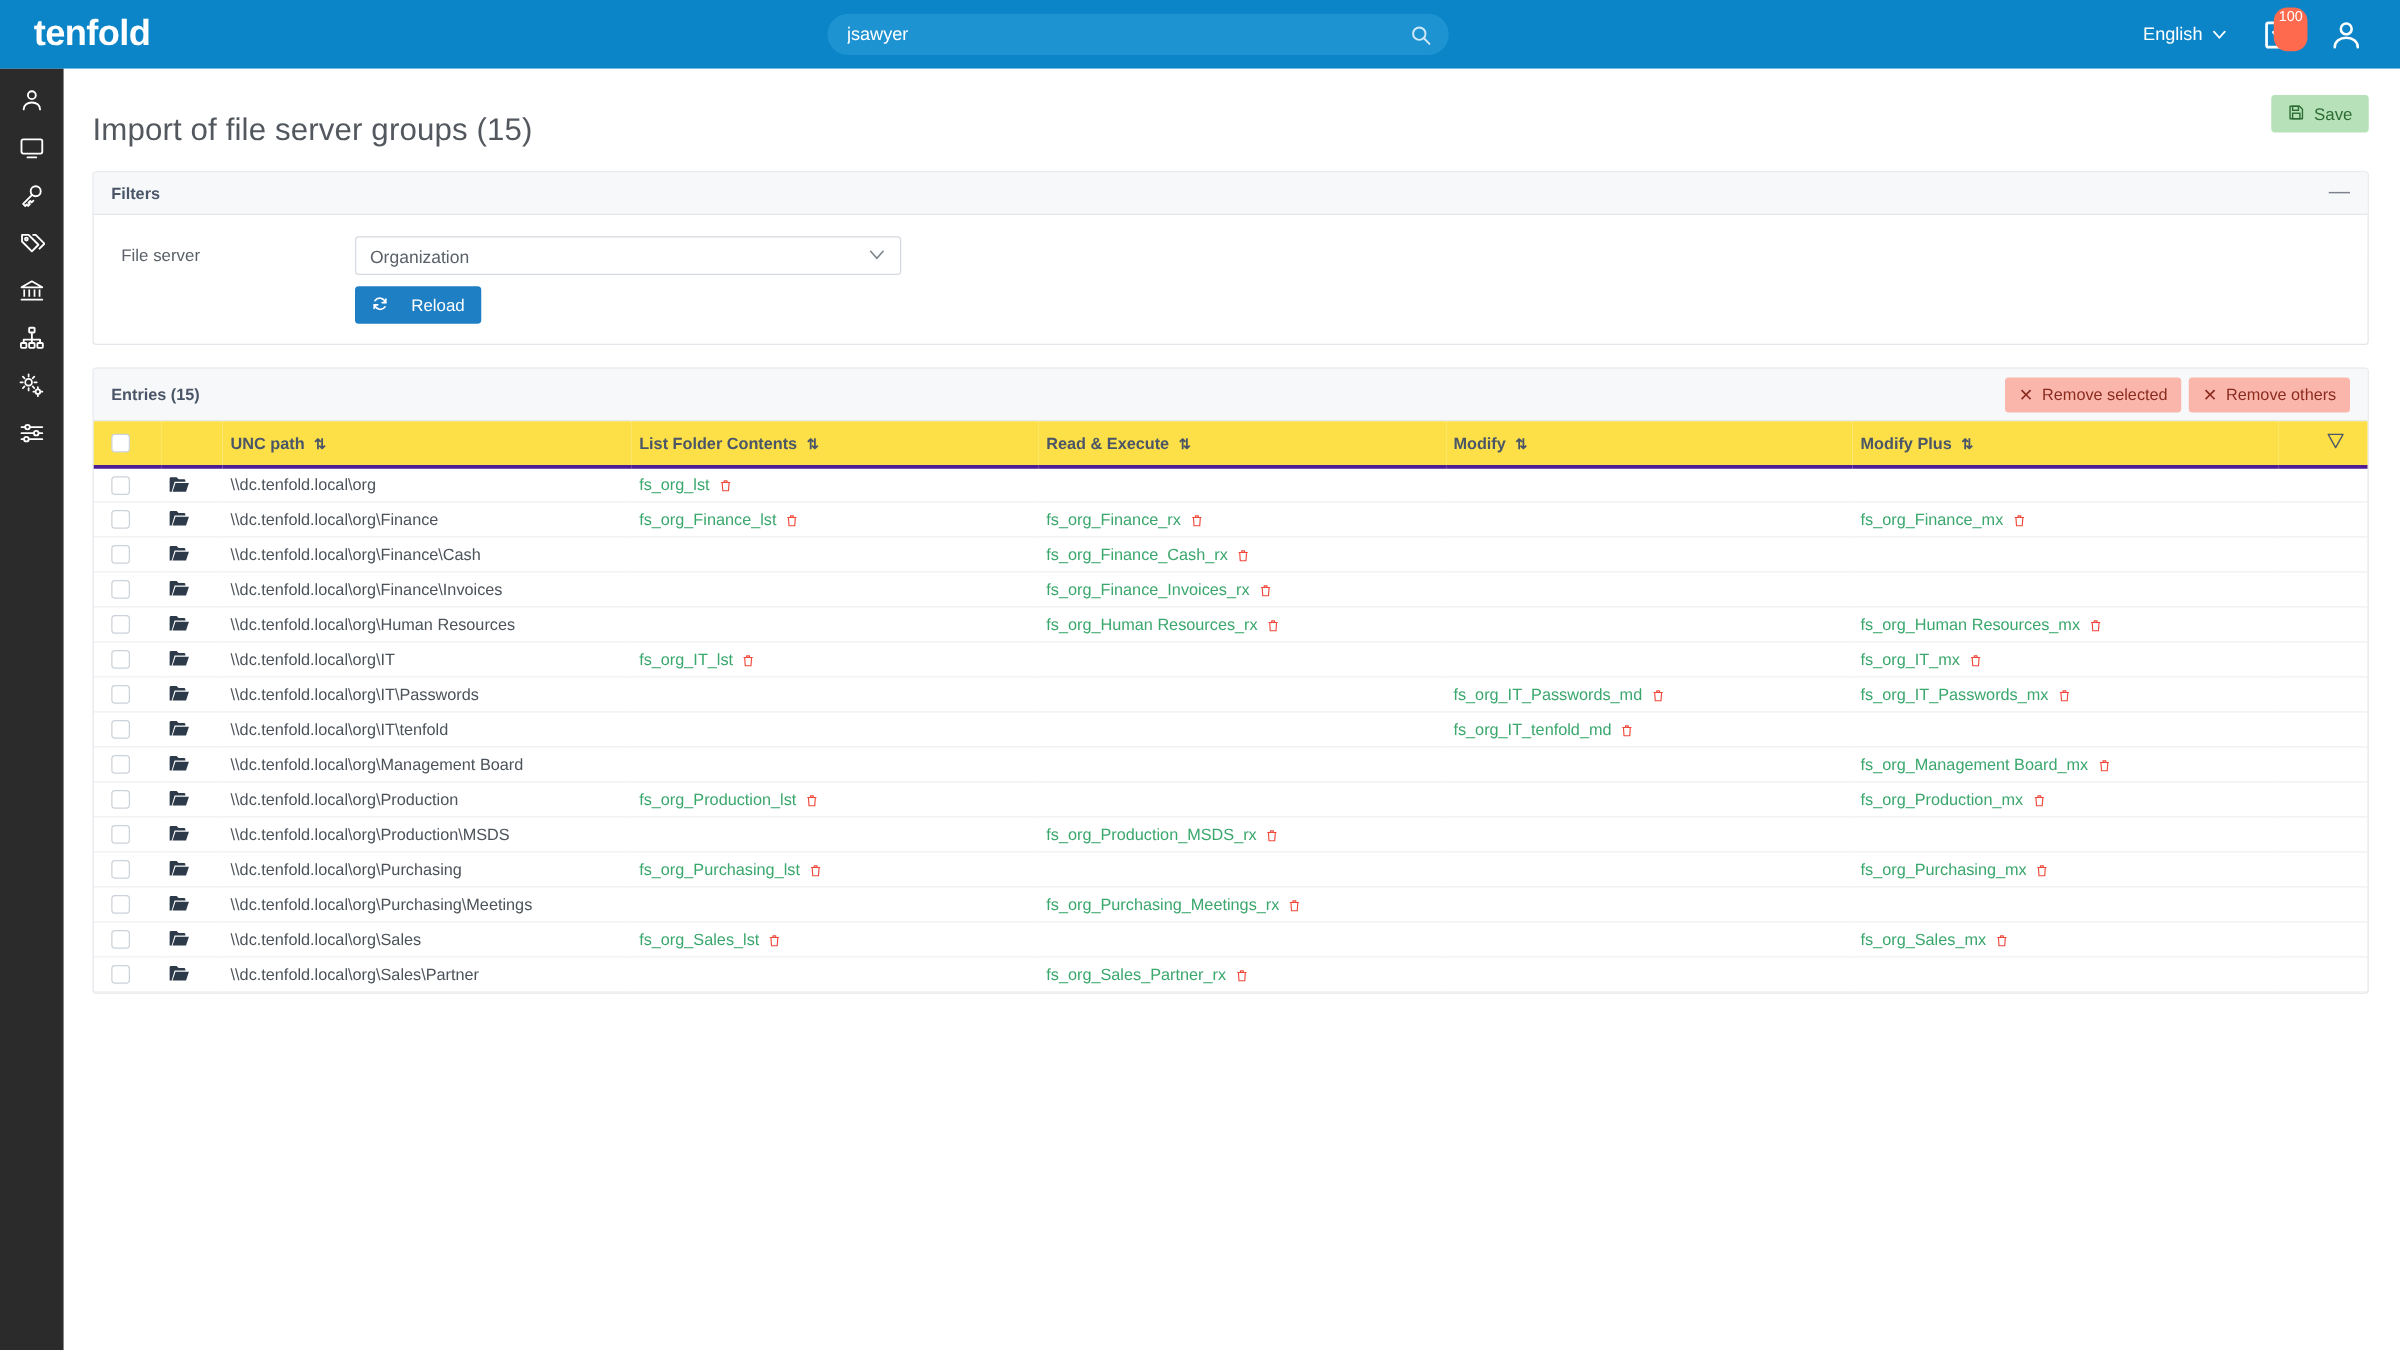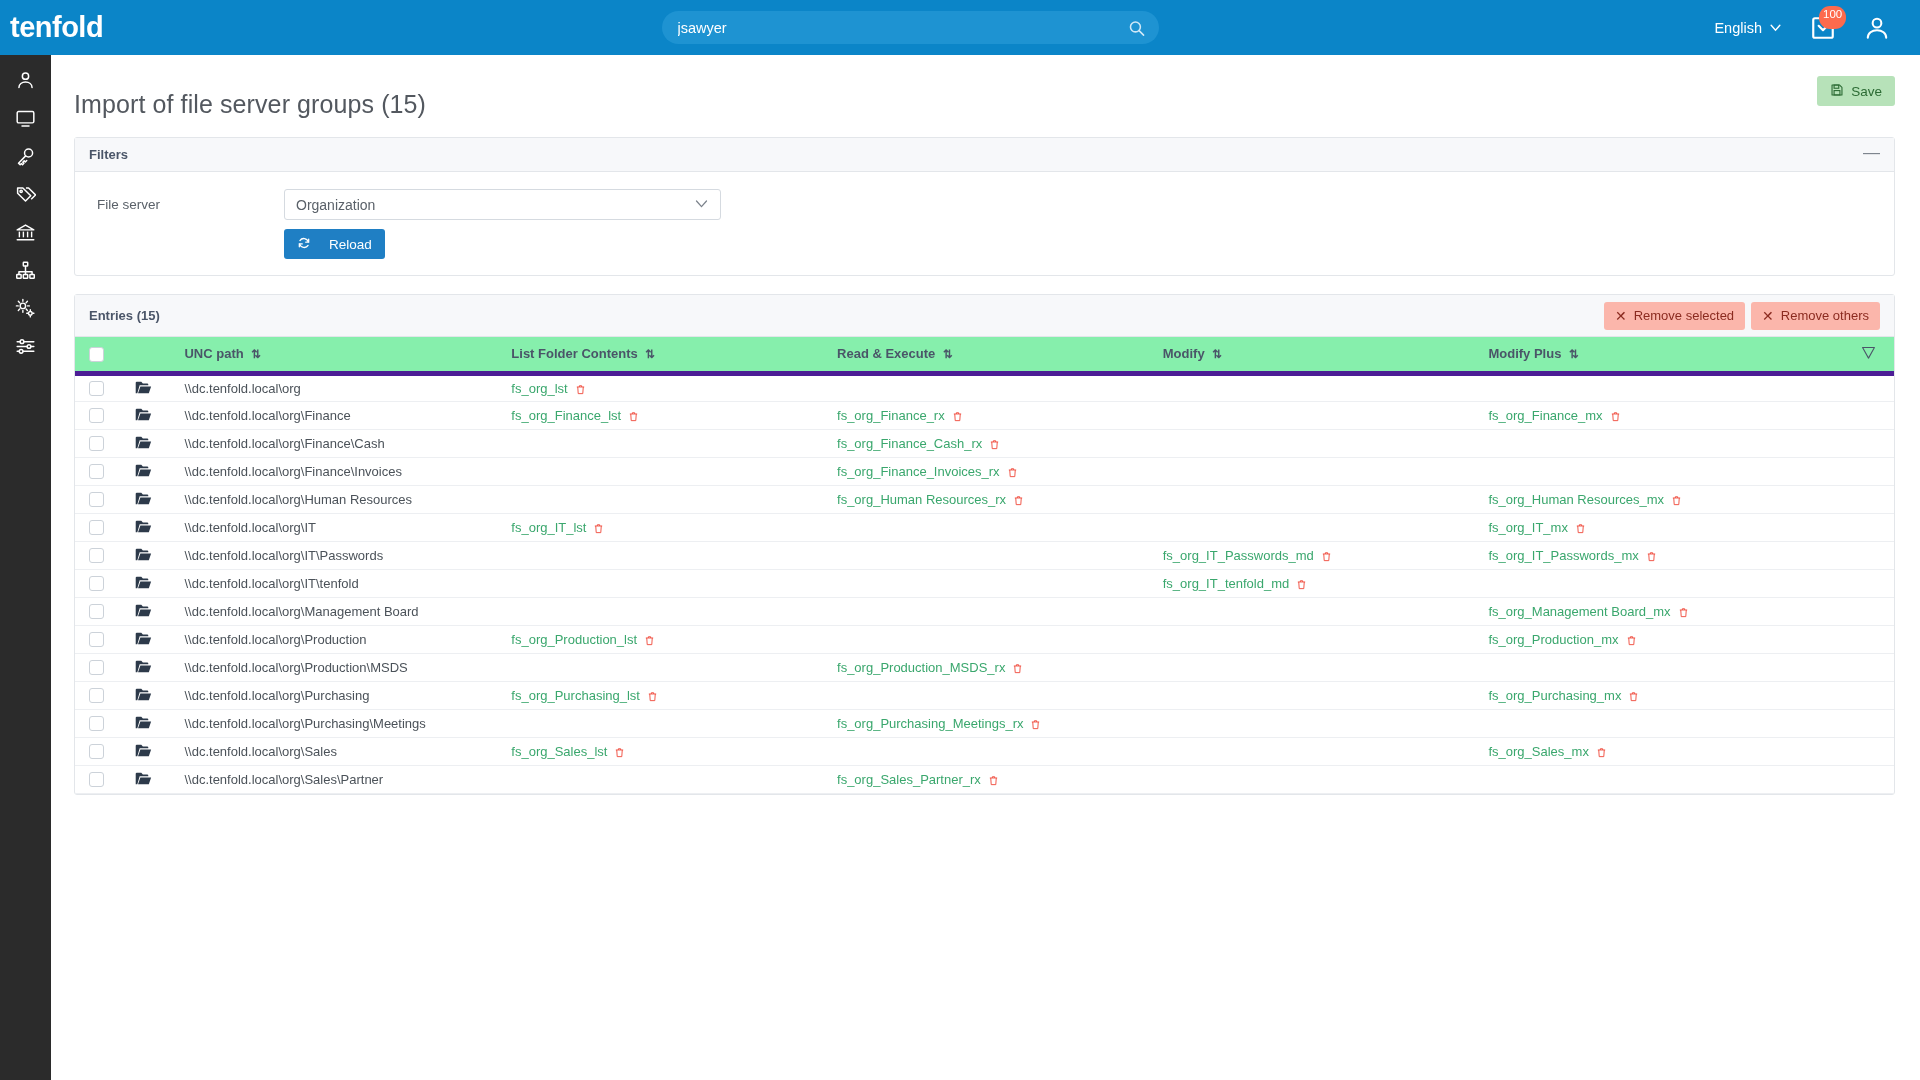--- a/index.html
+++ b/index.html
@@ -12,21 +12,21 @@
   }
 
   
   .topbar{
     position:absolute; top:0; left:0; width:1920px; height:55px;
     background:#0b85c8; display:flex; align-items:center;
   }
   .brand{
     width:63px; 
     flex:0 0 auto;
-    padding-left:10px;
+    padding-left:27px;
     color:#fff; font-size:29px; font-weight:700; letter-spacing:-.5px;
     white-space:nowrap;
   }
   .brand-wrap{ width:260px; display:flex; align-items:center; }
   .search-wrap{ flex:1; display:flex; justify-content:center; }
   .search-box{
     position:relative;
     width:497px; height:33px; border-radius:17px;
     background:#1e93d2; display:flex; align-items:center;
   }
@@ -44,21 +44,21 @@
     width:360px; flex:0 0 auto;
     display:flex; align-items:center; justify-content:flex-end;
     gap:28px; padding-right:30px; color:#fff;
   }
   .lang{ display:flex; align-items:center; gap:7px; font-size:14.5px; cursor:pointer; }
   .chev{ width:13px; height:13px; }
   .inbox{ position:relative; width:26px; height:26px; cursor:pointer; }
   .badge{
     position:absolute; top:-9px; left:9px;
     background:#fd6a4d; color:#fff; border-radius:11px;
-    font-size:11.5px; line-height:17px; height:23px; min-width:27px;
+    font-size:11.5px; line-height:17px; height:35px; min-width:27px;
     text-align:center; padding:0 4px; font-weight:400;
   }
   .avatar-ico{ width:26px; height:26px; cursor:pointer; }
 
   
   .sidebar{
     position:absolute; top:55px; left:0; width:51px; height:1025px;
     background:#2b2b2b;
     display:flex; flex-direction:column; align-items:center;
     padding-top:6px;
@@ -124,21 +124,21 @@
     background:#fbb6ab; color:#8b2b20; border:0; border-radius:3px;
     height:28px; padding:0 11px; font-size:13px; cursor:pointer;
     display:flex; align-items:center; gap:7px;
     font-family:"Liberation Sans", sans-serif;
   }
   .danger-btn .x{ font-size:14px; font-weight:400; line-height:1; }
 
   
   table{ width:100%; border-collapse:collapse; table-layout:fixed; }
   thead th{
-    background:#86efac; border-bottom:5px solid #4c1d95;
+    background:#fde047; border-bottom:3px solid #4c1d95;
     height:36px; font-size:13px; font-weight:700; color:#4a5568;
     text-align:left; padding:0 6px; white-space:nowrap;
   }
   .sort-ico{ font-size:11.5px; margin-left:4px; color:#4a5568; cursor:pointer; letter-spacing:-1px;}
   tbody td{
     border-bottom:1px solid #edeff2; height:28px;
     font-size:13px; color:#4b5259; padding:0 6px; white-space:nowrap;
     overflow:hidden; text-overflow:ellipsis;
   }
   tbody tr:last-child td{ border-bottom:1px solid #edeff2; }

